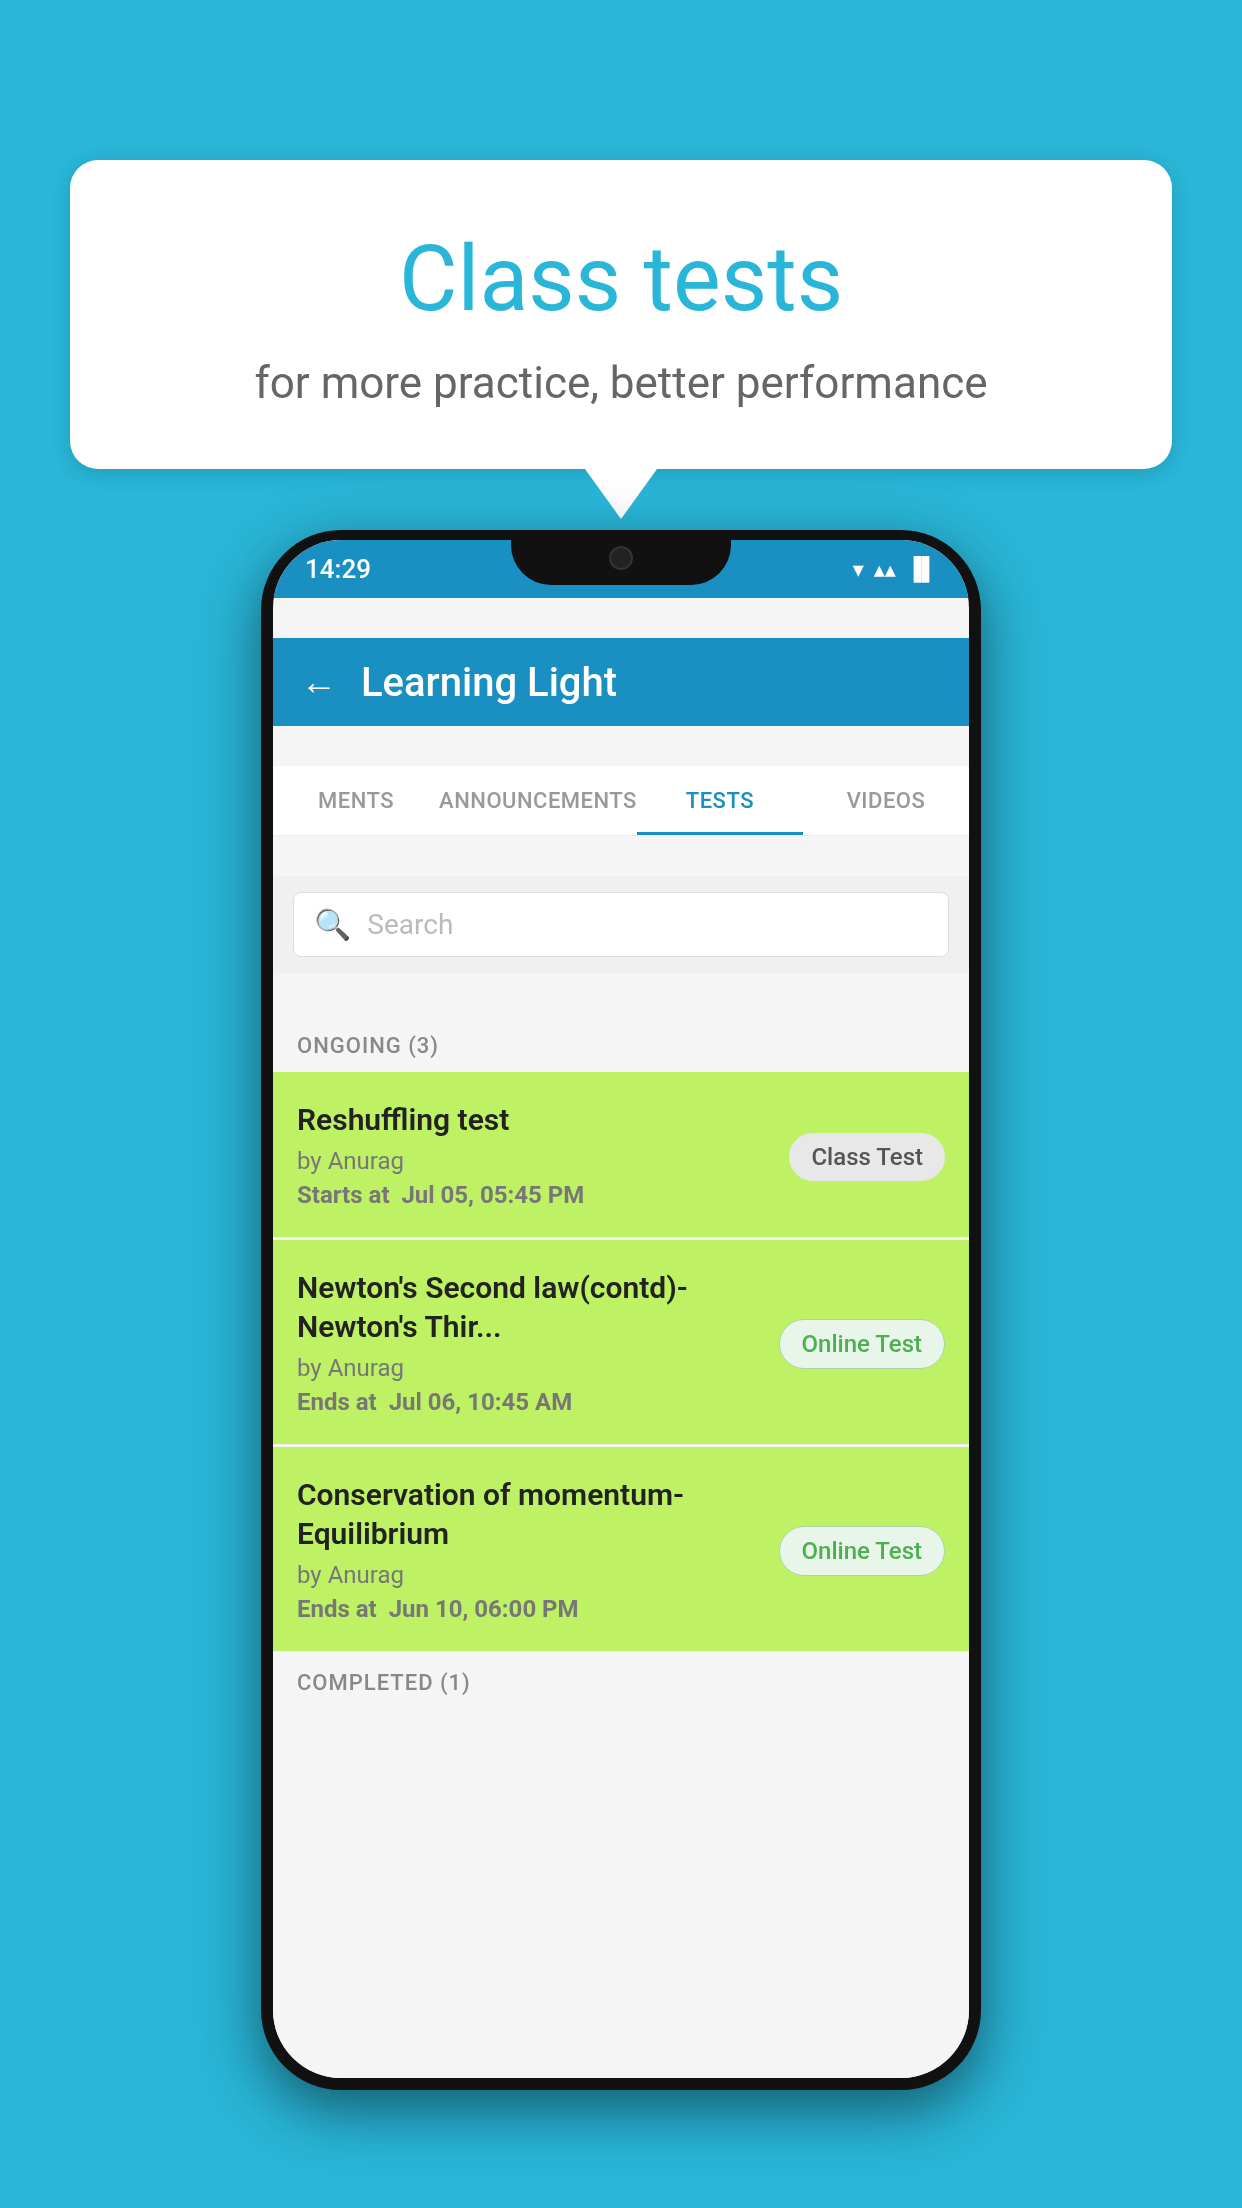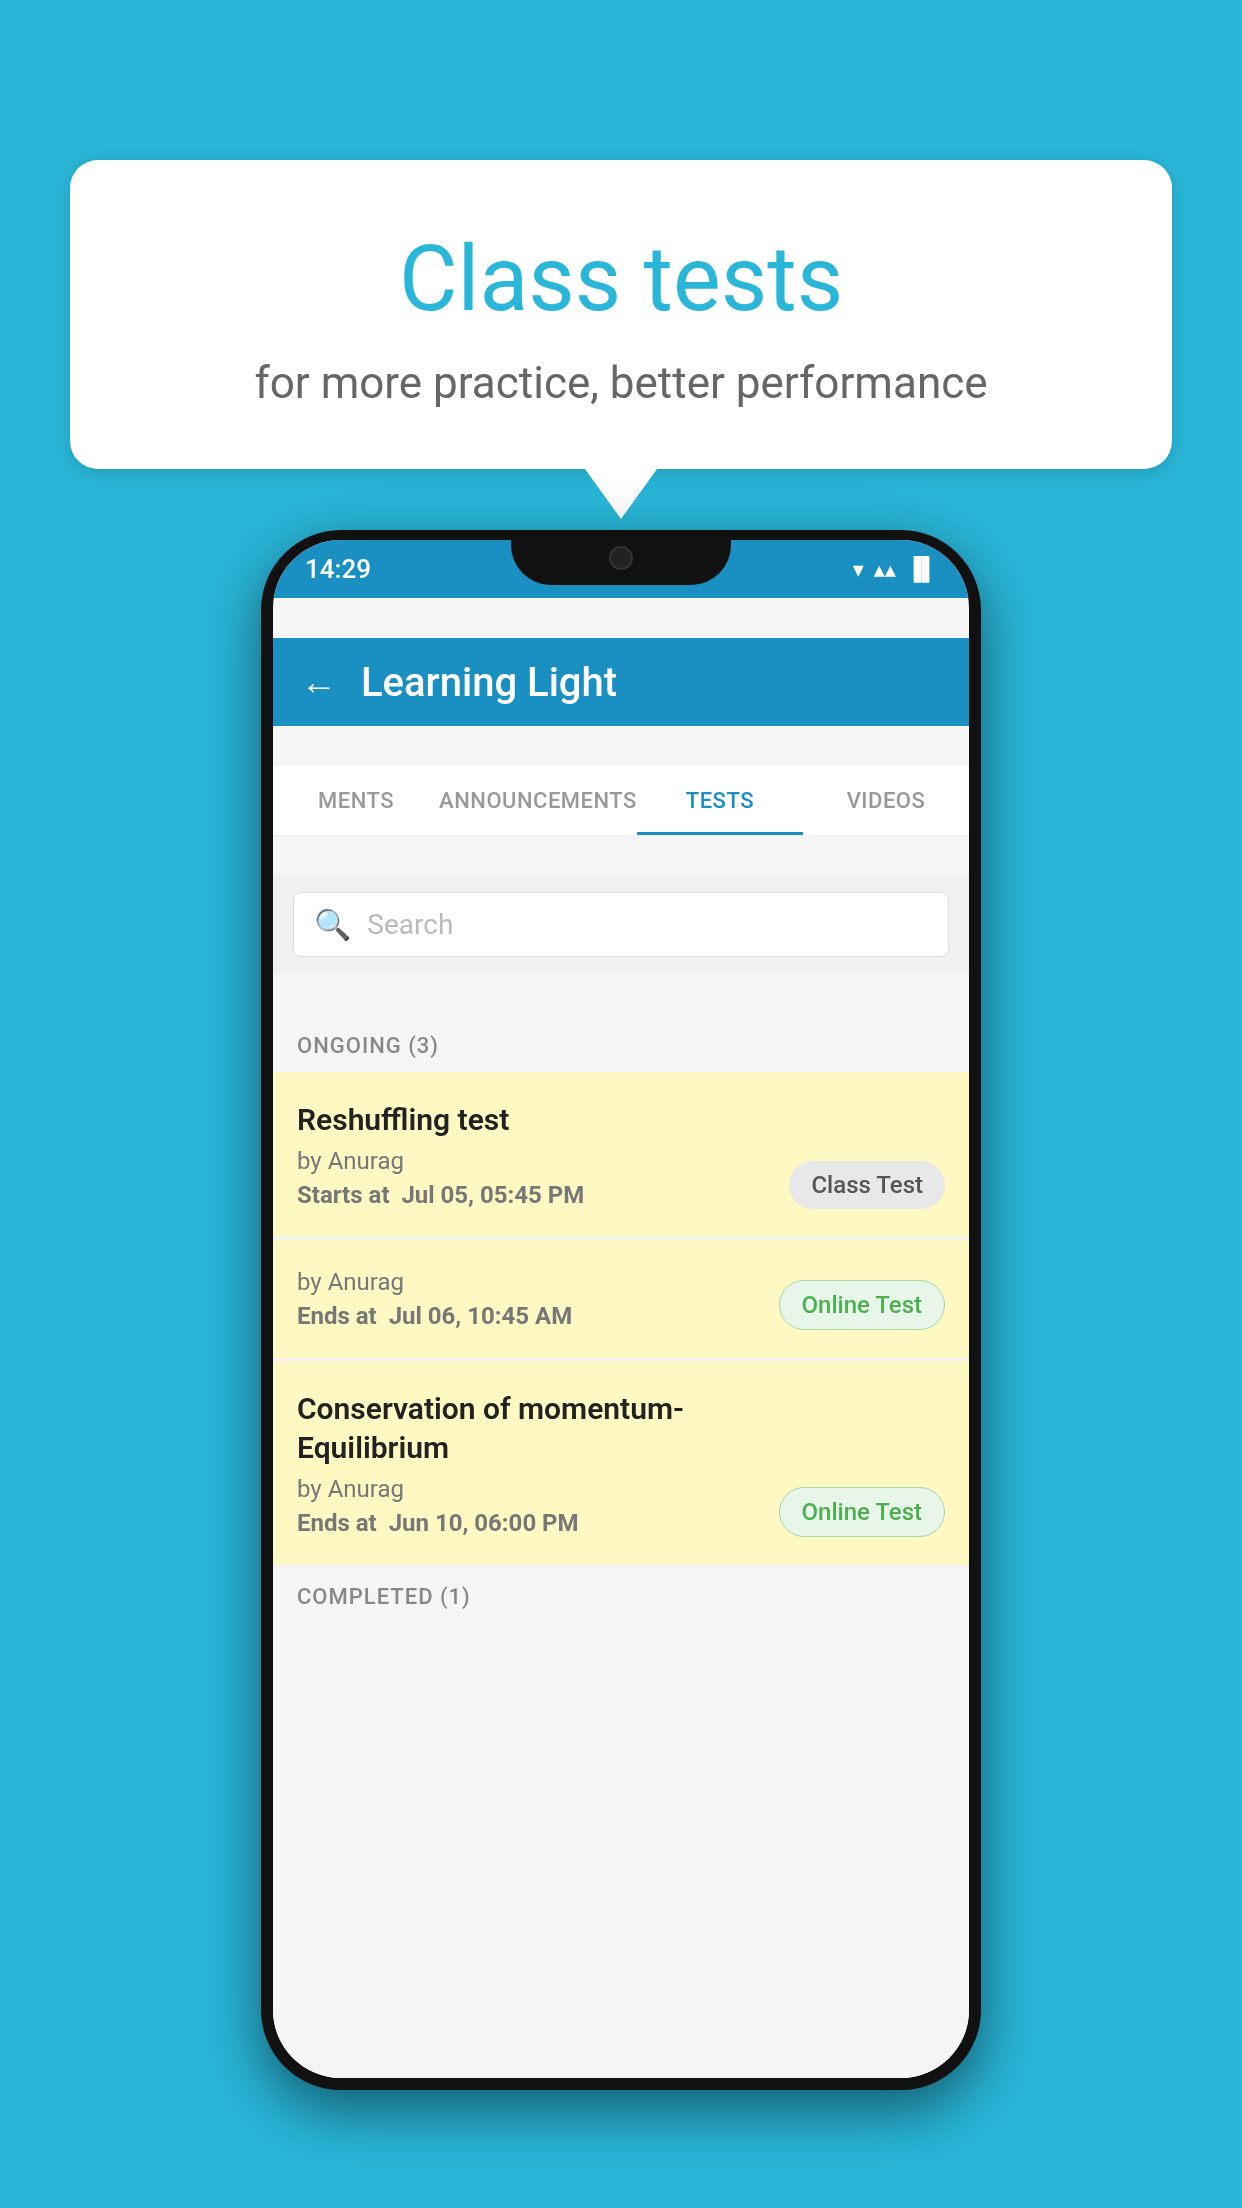--- a/index.html
+++ b/index.html
@@ -235,25 +235,25 @@
     .section-header {
       padding: 20px 24px 14px;
       font-size: 22px;
       font-weight: 500;
       color: #888;
       letter-spacing: 1px;
       background: #f5f5f5;
     }
 
     .test-item {
-      background: #fef9c3;
+      background: #bef264;
       margin-bottom: 2px;
       padding: 28px 24px;
       display: flex;
-      align-items: flex-end;
+      align-items: center;
       justify-content: space-between;
       border-bottom: 1px solid #f0f0f0;
     }
 
     .test-info {
       flex: 1;
       margin-right: 16px;
     }
 
     .test-title {
@@ -365,20 +365,21 @@
             <div class="test-author">by Anurag</div>
             <div class="test-date">
               <span>Starts at</span>&nbsp;&nbsp;<span>Jul 05, 05:45 PM</span>
             </div>
           </div>
           <div class="test-badge badge-class">Class Test</div>
         </div>
 
         <div class="test-item">
           <div class="test-info">
+            <div class="test-title">Newton's Second law(contd)-Newton's Thir...</div>
             <div class="test-author">by Anurag</div>
             <div class="test-date">
               <span>Ends at</span>&nbsp;&nbsp;<span>Jul 06, 10:45 AM</span>
             </div>
           </div>
           <div class="test-badge badge-online">Online Test</div>
         </div>
 
         <div class="test-item">
           <div class="test-info">

